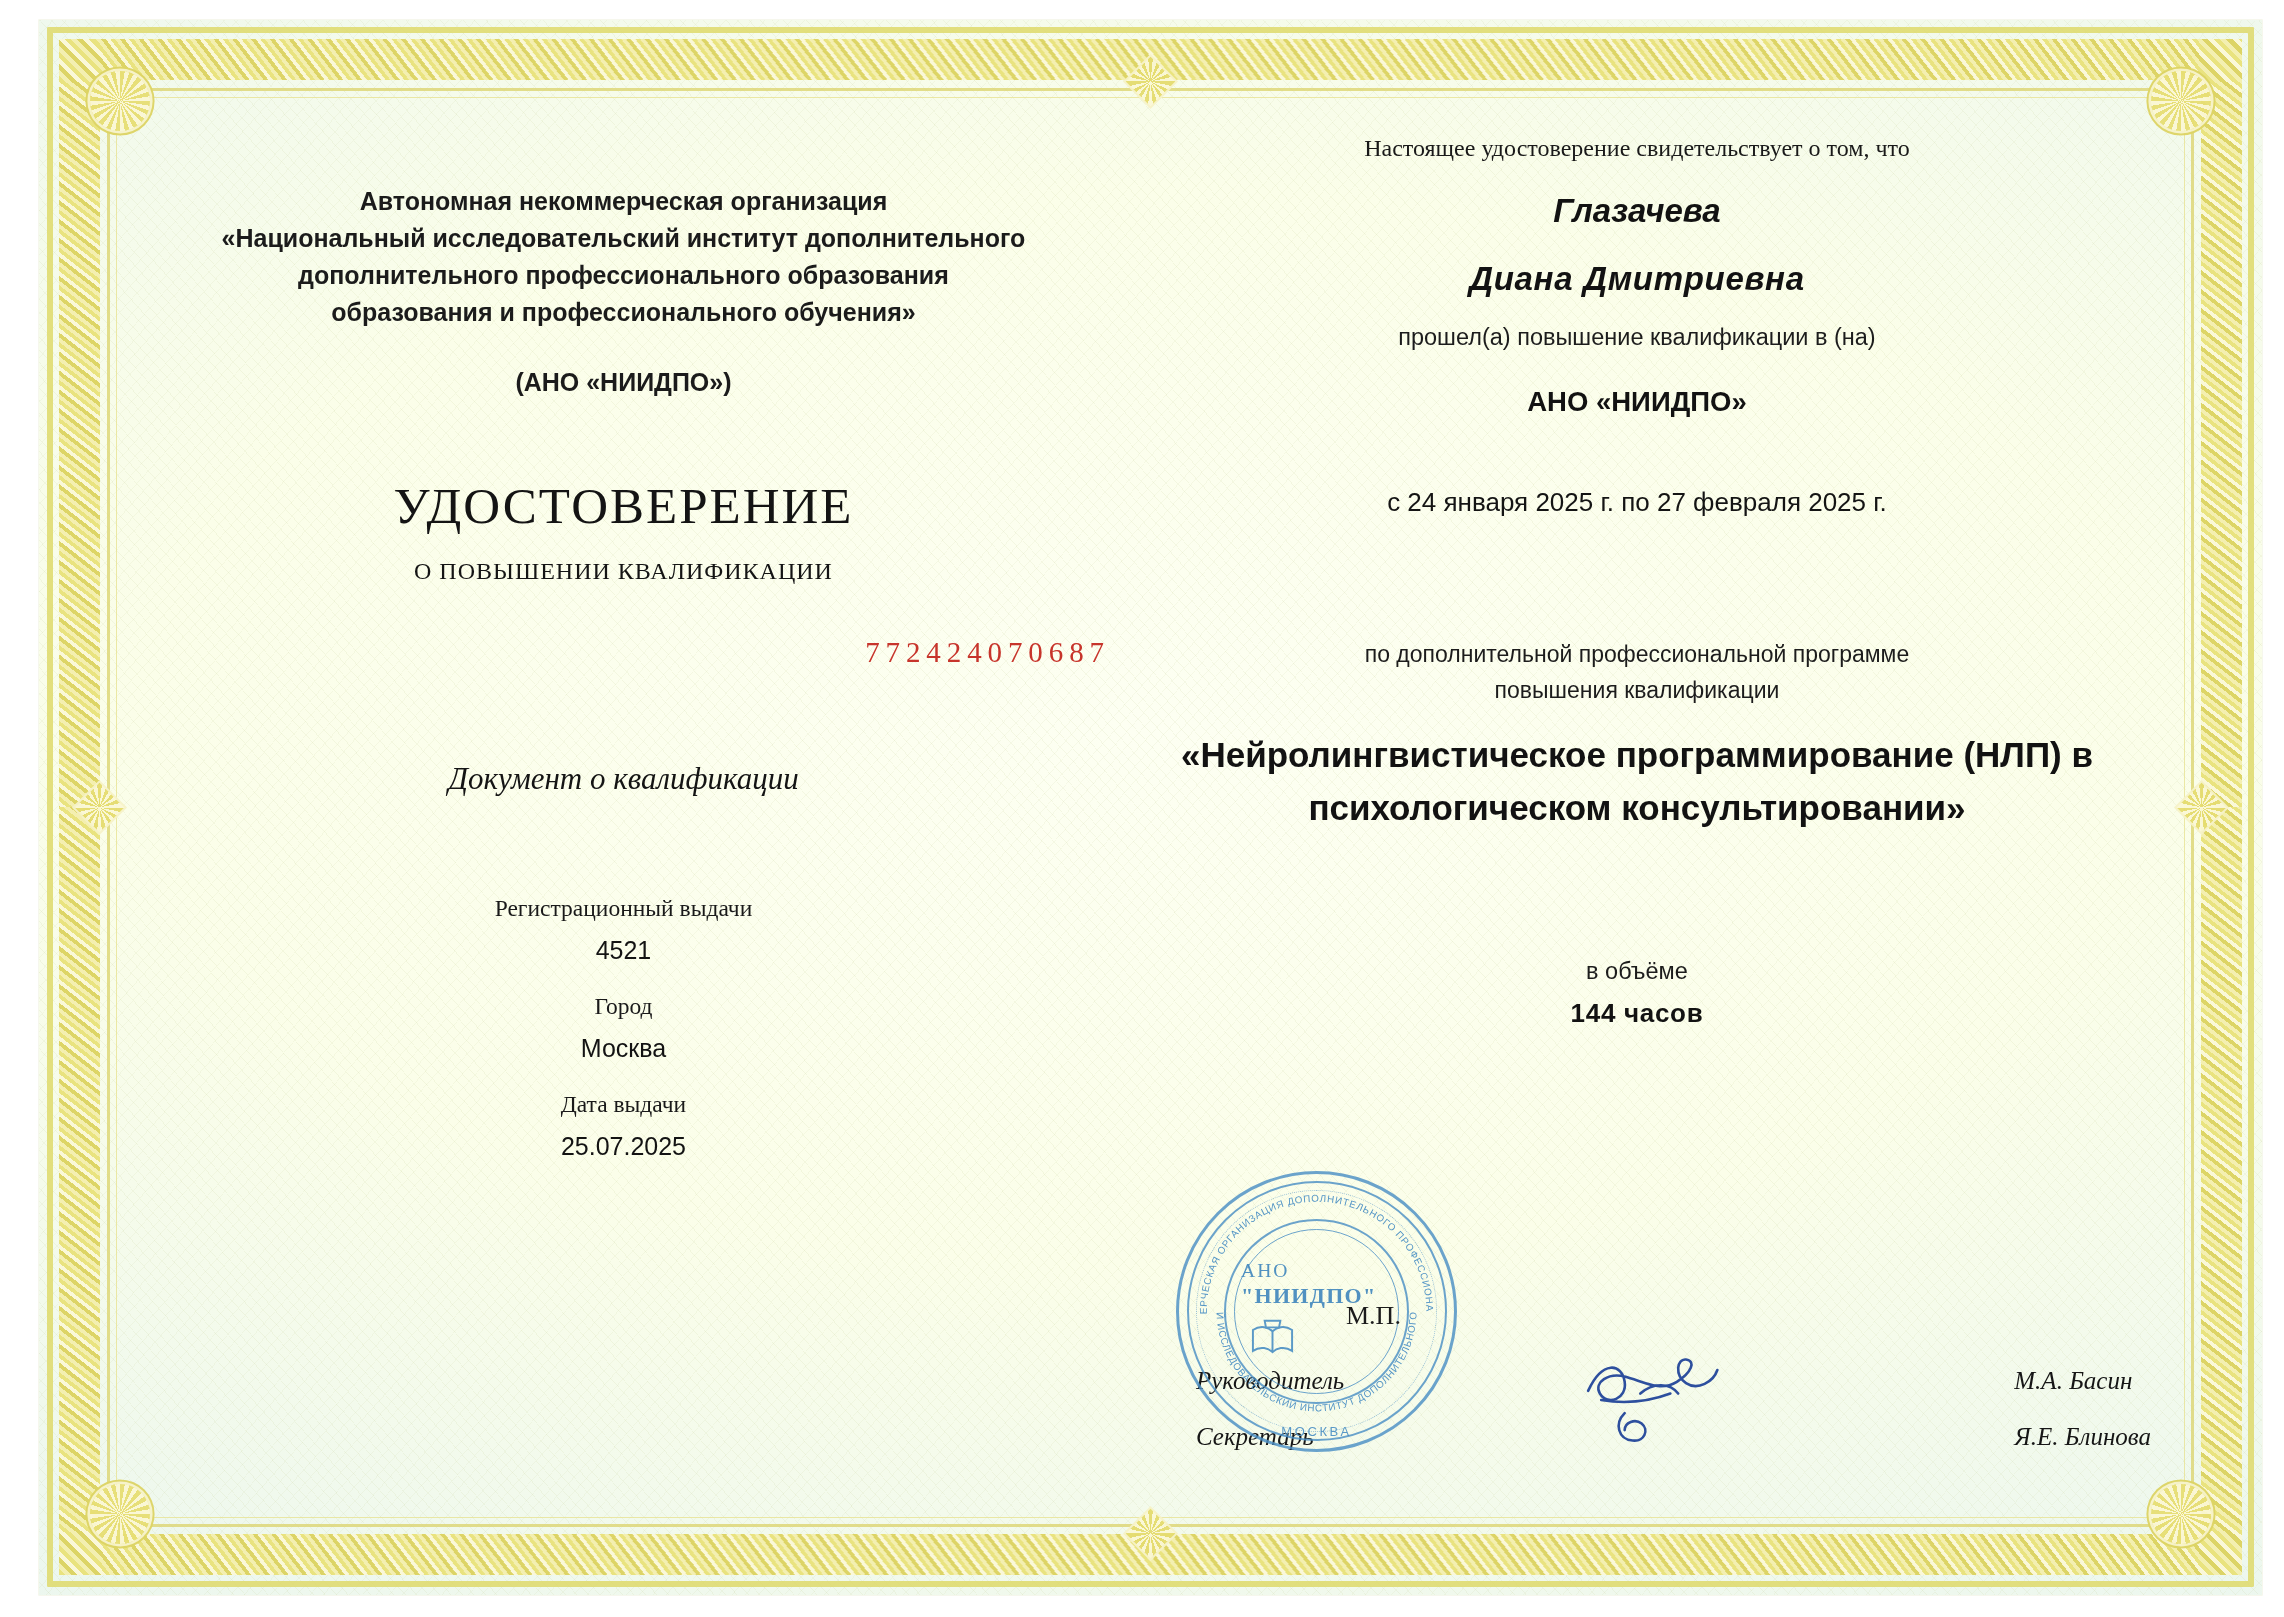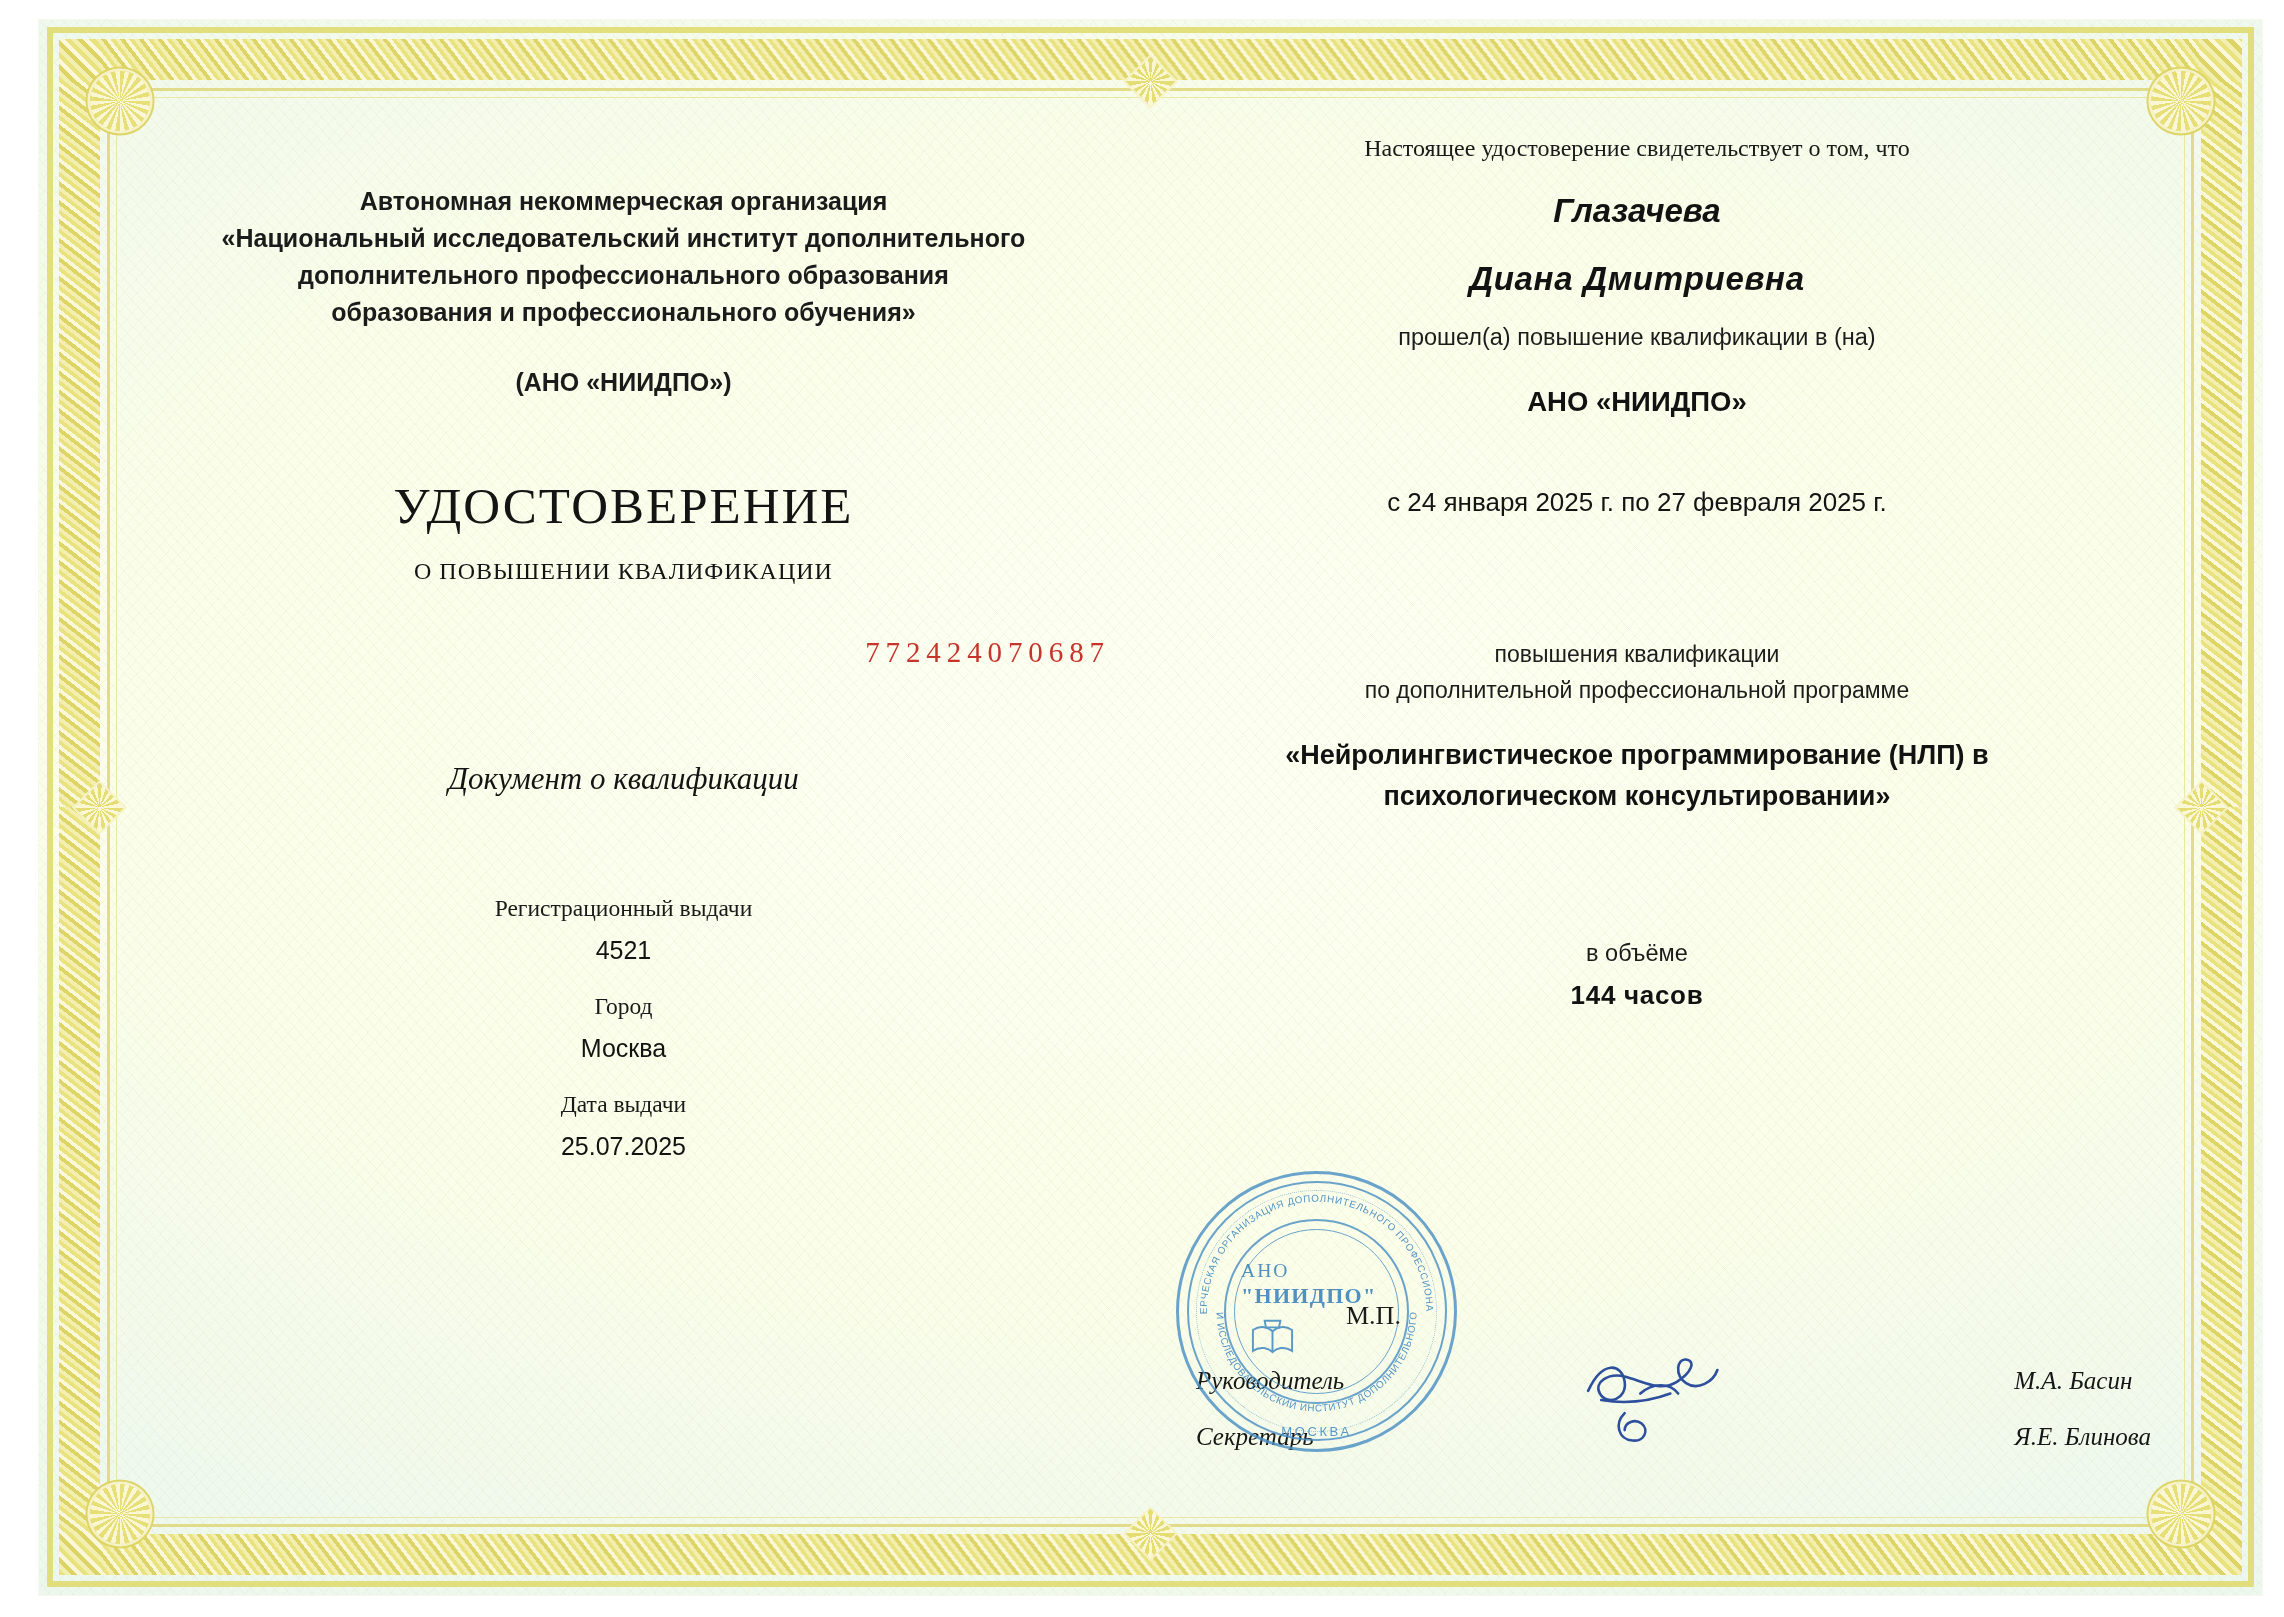--- a/index.html
+++ b/index.html
@@ -250,24 +250,24 @@
     color: #141414;
   }
   .r-prog-label {
     margin-top: 118px;
     text-align: center;
     font-size: 23px;
     line-height: 1.6;
     color: #1c1c1c;
   }
   .r-prog-name {
-    margin-top: 26px;
-    text-align: center;
-    font-weight: bold;
-    font-size: 27px;
+    margin-top: 20px;
+    text-align: center;
+    font-weight: bold;
+    font-size: 35px;
     line-height: 1.5;
     color: #121212;
     padding: 0 59px;
   }
   .r-volume-label {
     margin-top: 124px;
     text-align: center;
     font-size: 23.5px;
     color: #1c1c1c;
   }
@@ -458,22 +458,22 @@
 
         <div class="r-surname">Глазачева</div>
         <div class="r-firstname">Диана  Дмитриевна</div>
 
         <div class="r-passed">прошел(а) повышение квалификации в (на)</div>
         <div class="r-place">АНО «НИИДПО»</div>
 
         <div class="r-period">с 24 января 2025 г. по 27 февраля 2025 г.</div>
 
         <div class="r-prog-label">
+          <div>по дополнительной профессиональной программе</div>
           <div>повышения квалификации</div>
-          <div>по дополнительной профессиональной программе</div>
         </div>
 
         <div class="r-prog-name">«Нейролингвистическое программирование (НЛП) в психологическом консультировании»</div>
 
         <div class="r-volume-label">в объёме</div>
         <div class="r-volume-value">144  часов</div>
 
         <div class="sign-block">
           <div class="sign-roles">
             <div>Руководитель</div>

